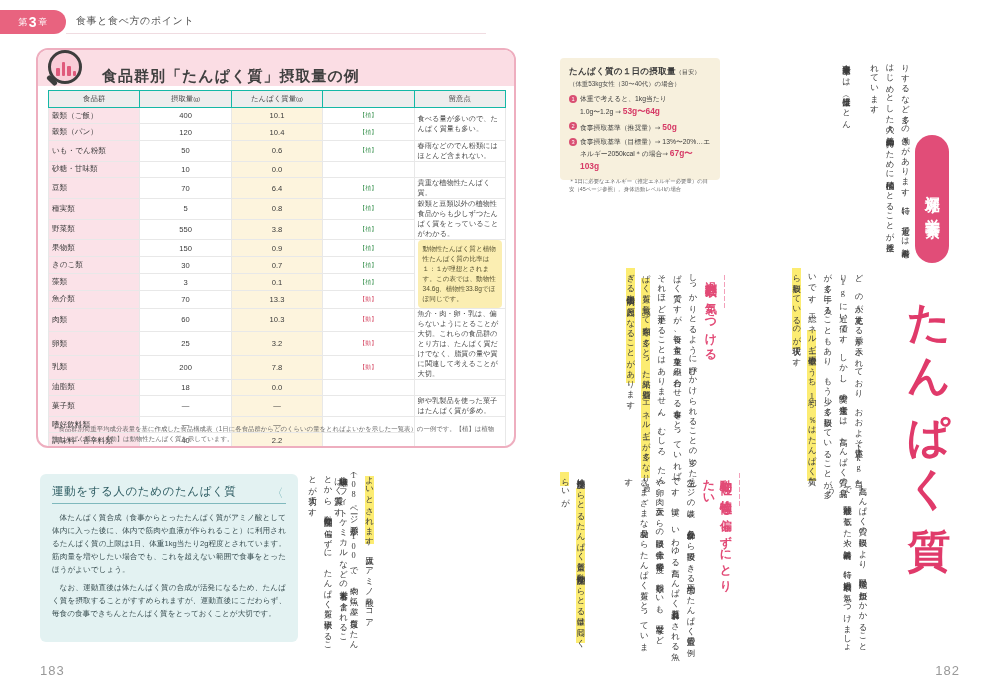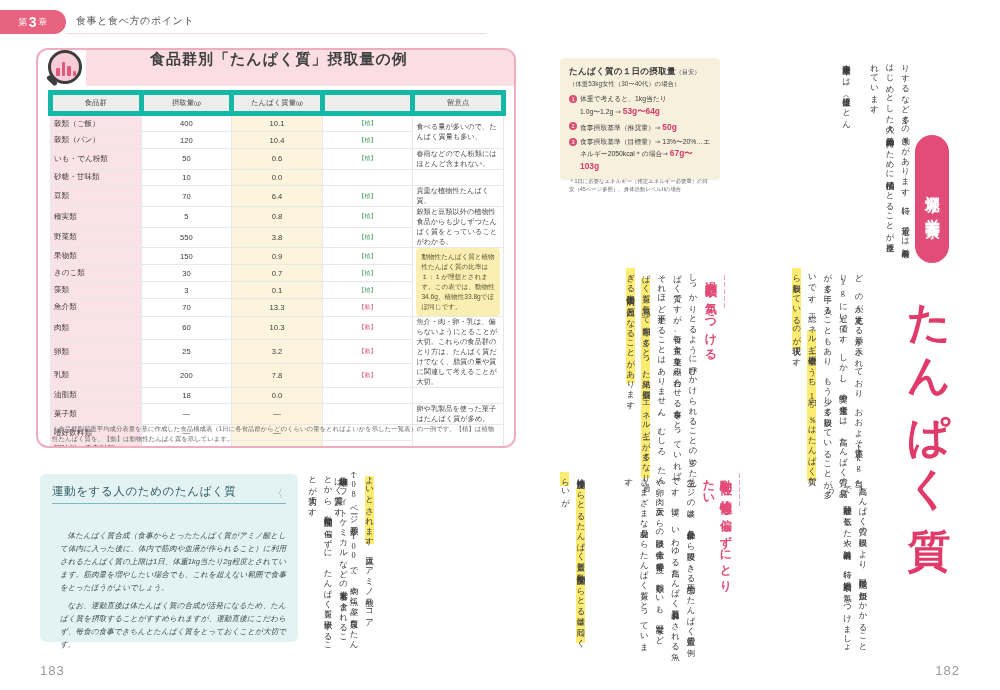--- a/index.html
+++ b/index.html
@@ -26,23 +26,22 @@
     position:absolute;left:66px;top:33px;width:420px;height:1px;background:#f0dce1;
   }
 
   
   .card{
     position:absolute;left:36px;top:48px;width:480px;height:400px;
     border:2px solid #eeaebf;border-radius:12px;background:#fff;
     box-sizing:border-box;overflow:hidden;
   }
   .card-head{
-    height:36px;background:#fbdde4;display:flex;align-items:flex-start;
+    height:36px;background:#fbdde4;display:flex;align-items:flex-end;
     padding-left:64px;
-    margin-left:48px;
   }
   .card-head .t{
     font-size:15px;color:#404040;letter-spacing:1px;font-weight:bold;
   }
   .magnifier{
     position:absolute;left:44px;top:50px;width:44px;height:44px;
   }
   .magnifier .lens{
     position:absolute;left:4px;top:0;width:34px;height:34px;border-radius:50%;
     border:3px solid #3d3d3d;background:#f9cdd8;box-sizing:border-box;
@@ -57,21 +56,21 @@
   }
   .magnifier .bars i{display:block;width:4px;background:#e05a7c;border-radius:1px;}
 
   
   table.nutri{
     position:absolute;left:10px;top:40px;width:458px;
     border-collapse:collapse;font-size:7.6px;table-layout:fixed;
   }
   table.nutri th{
     background:#ededed;color:#444;font-weight:normal;height:14px;
-    border:5px solid #14b8a6;font-size:7.4px;
+    border:1px solid #14b8a6;font-size:7.4px;
   }
   table.nutri th .u{font-size:5.6px;}
   table.nutri td{
     border:1px solid #e8e8e8;height:15.4px;padding:0 3px;
   }
   .c-name{background:#fbe2e8;width:92px;}
   .c-amt{width:46px;text-align:center;background:#fff;}
   .c-pro{width:52px;text-align:center;background:#fdf4dd;}
   .c-tag{width:24px;text-align:center;font-size:6px;}
   .c-note{background:#fff;font-size:7.2px;color:#4a4a4a;}
@@ -86,25 +85,25 @@
     color:#6a6a6a;line-height:1.6;
   }
 
   
   .ex-box{
     position:absolute;left:40px;top:474px;width:258px;height:168px;
     background:#e3f2f2;border-radius:6px;box-sizing:border-box;padding:10px 12px;
   }
   .ex-title{
     font-size:11.5px;color:#2f5d63;border-bottom:1.4px solid #7fb9bd;
-    padding-bottom:4px;margin-bottom:25px;letter-spacing:.6px;position:relative;
+    padding-bottom:4px;margin-bottom:7px;letter-spacing:.6px;position:relative;
   }
   .ex-title .chev{position:absolute;right:2px;top:1px;color:#7fb9bd;font-size:12px;}
   .ex-body{font-size:7.6px;line-height:1.72;color:#3a4f52;text-align:justify;}
-  .ex-body p{margin:0 0 5px 8px;text-indent:1em;font-style:italic;}
+  .ex-body p{margin:0 0 5px 0;text-indent:1em;}
 
   
   .vt{
     writing-mode:vertical-rl;text-orientation:upright;
     font-size:8.4px;line-height:1.85;letter-spacing:.6px;color:#3a3a3a;
     font-family:"Liberation Serif","DejaVu Serif",serif;
   }
   .hl{background:linear-gradient(transparent 8%, #fcec72 8%, #fcec72 92%, transparent 92%);}
   .vhead{
     writing-mode:vertical-rl;text-orientation:upright;

